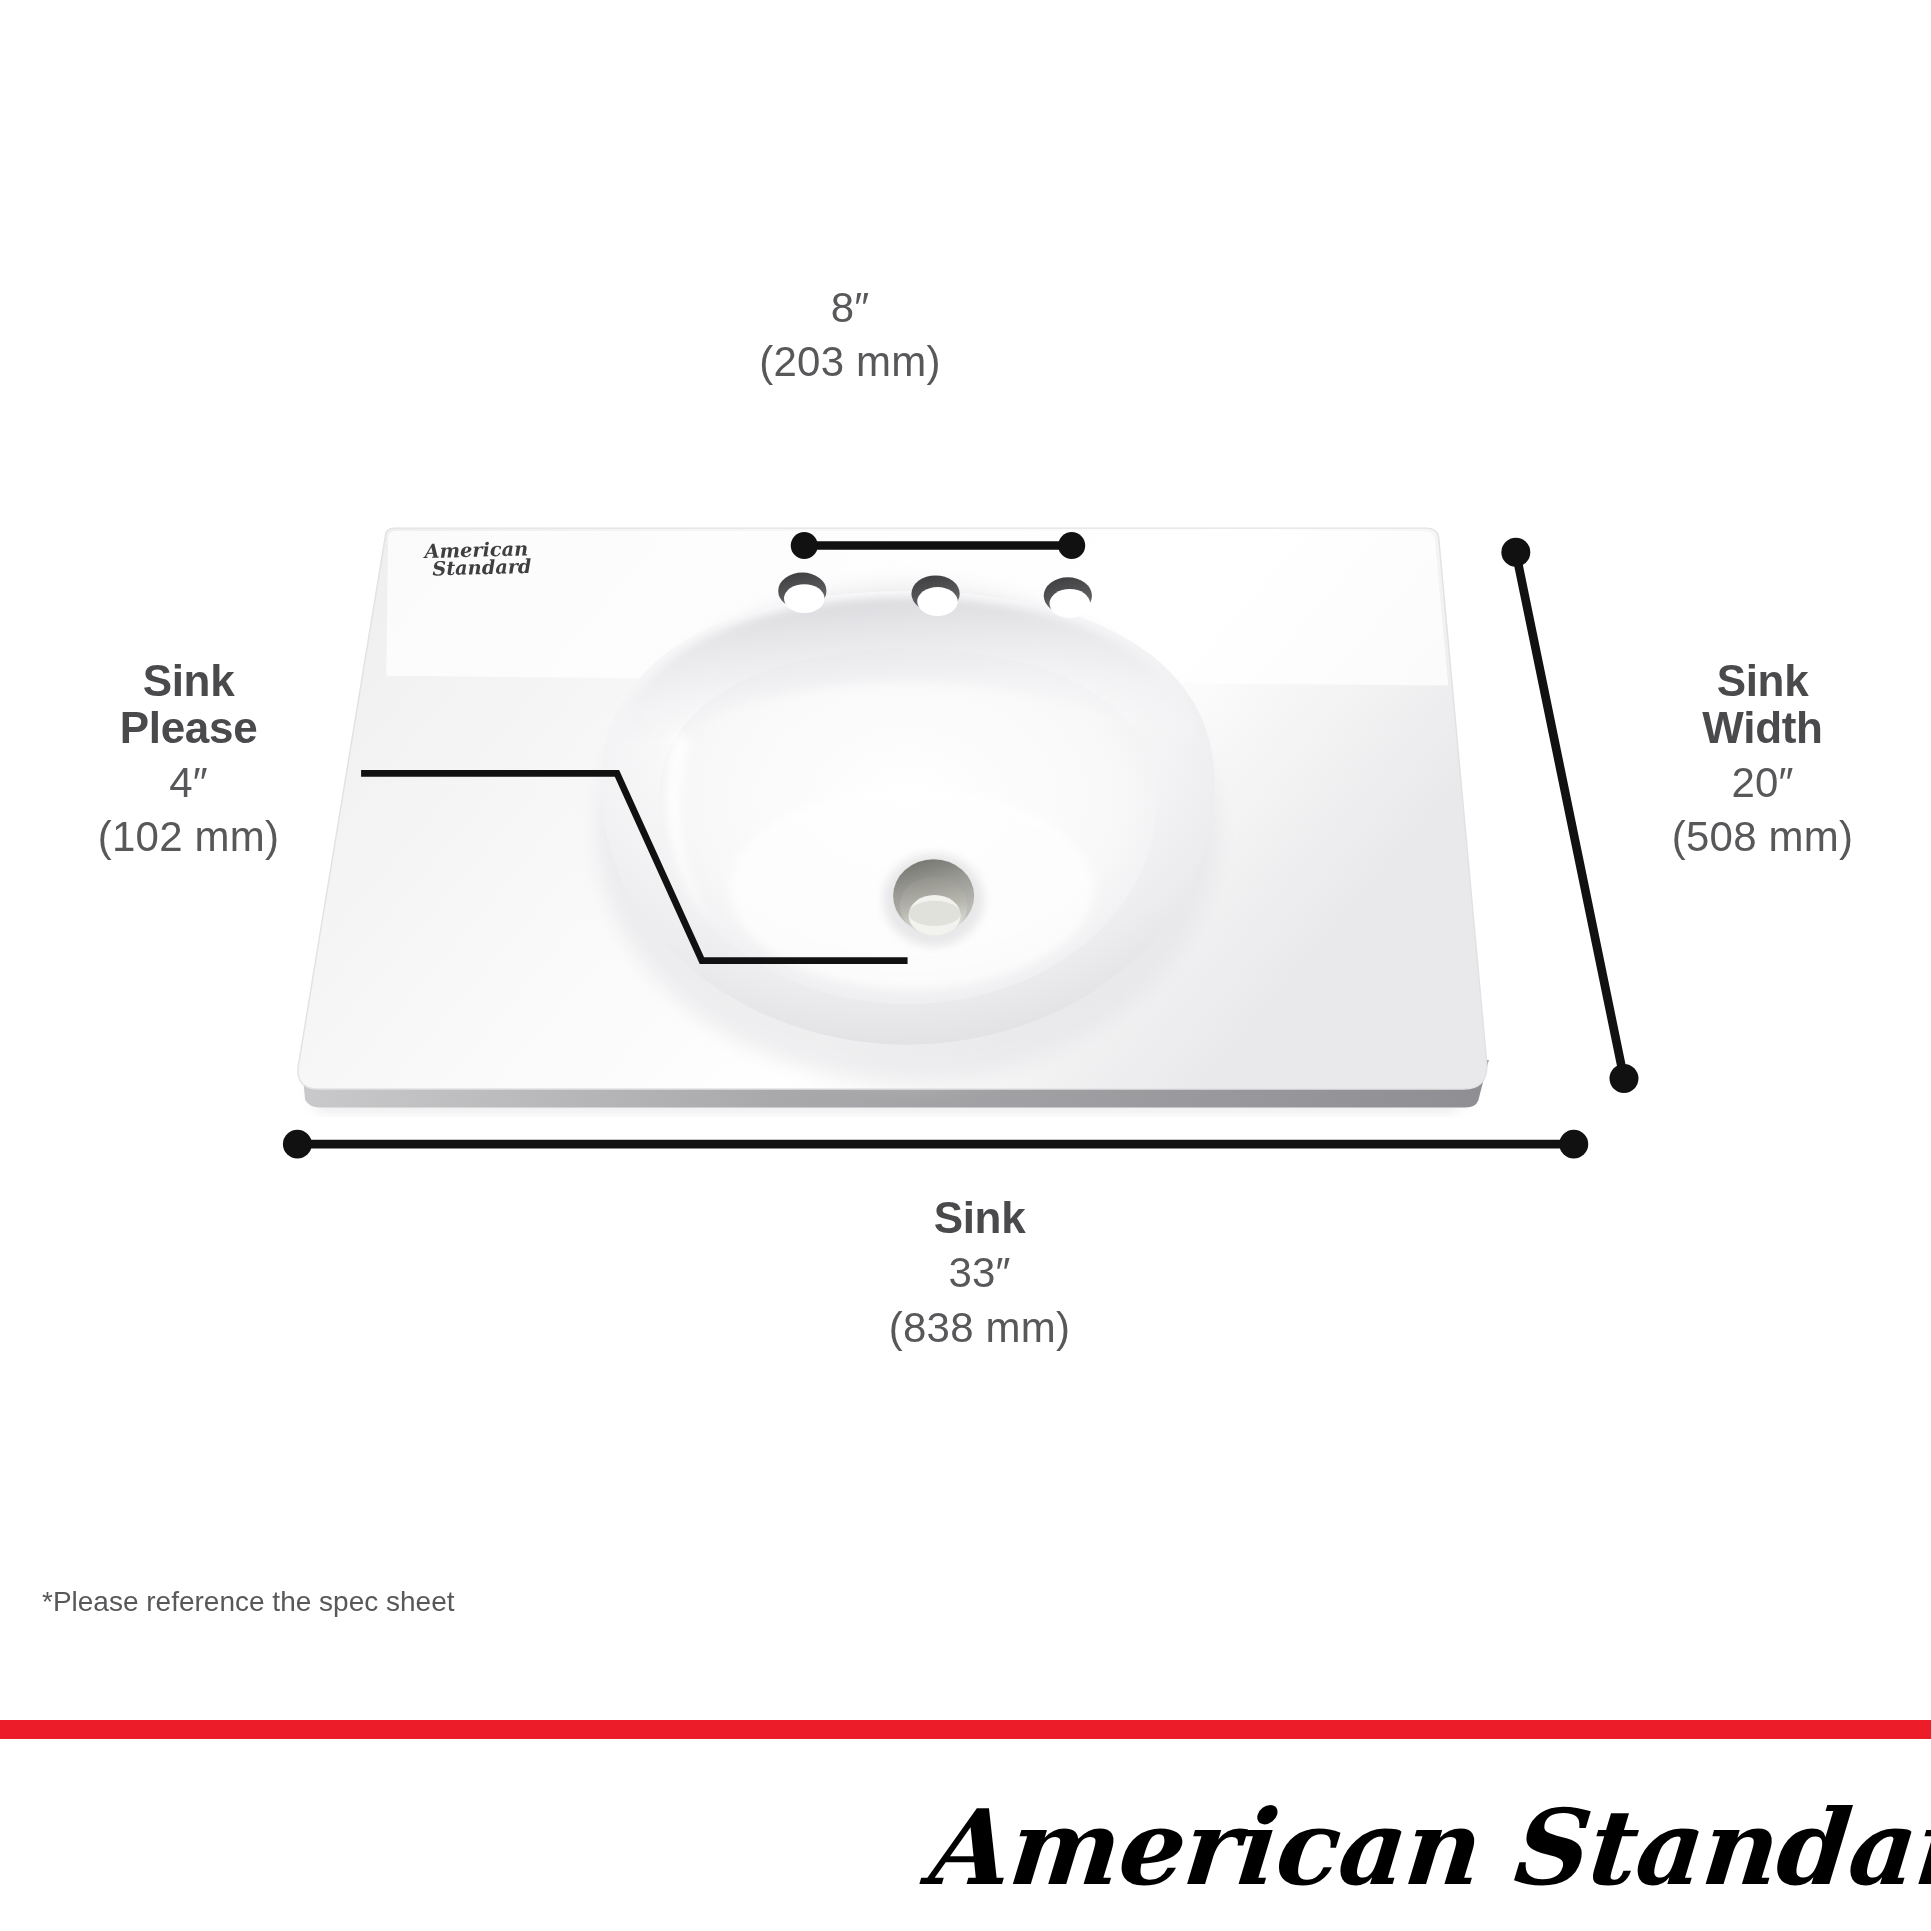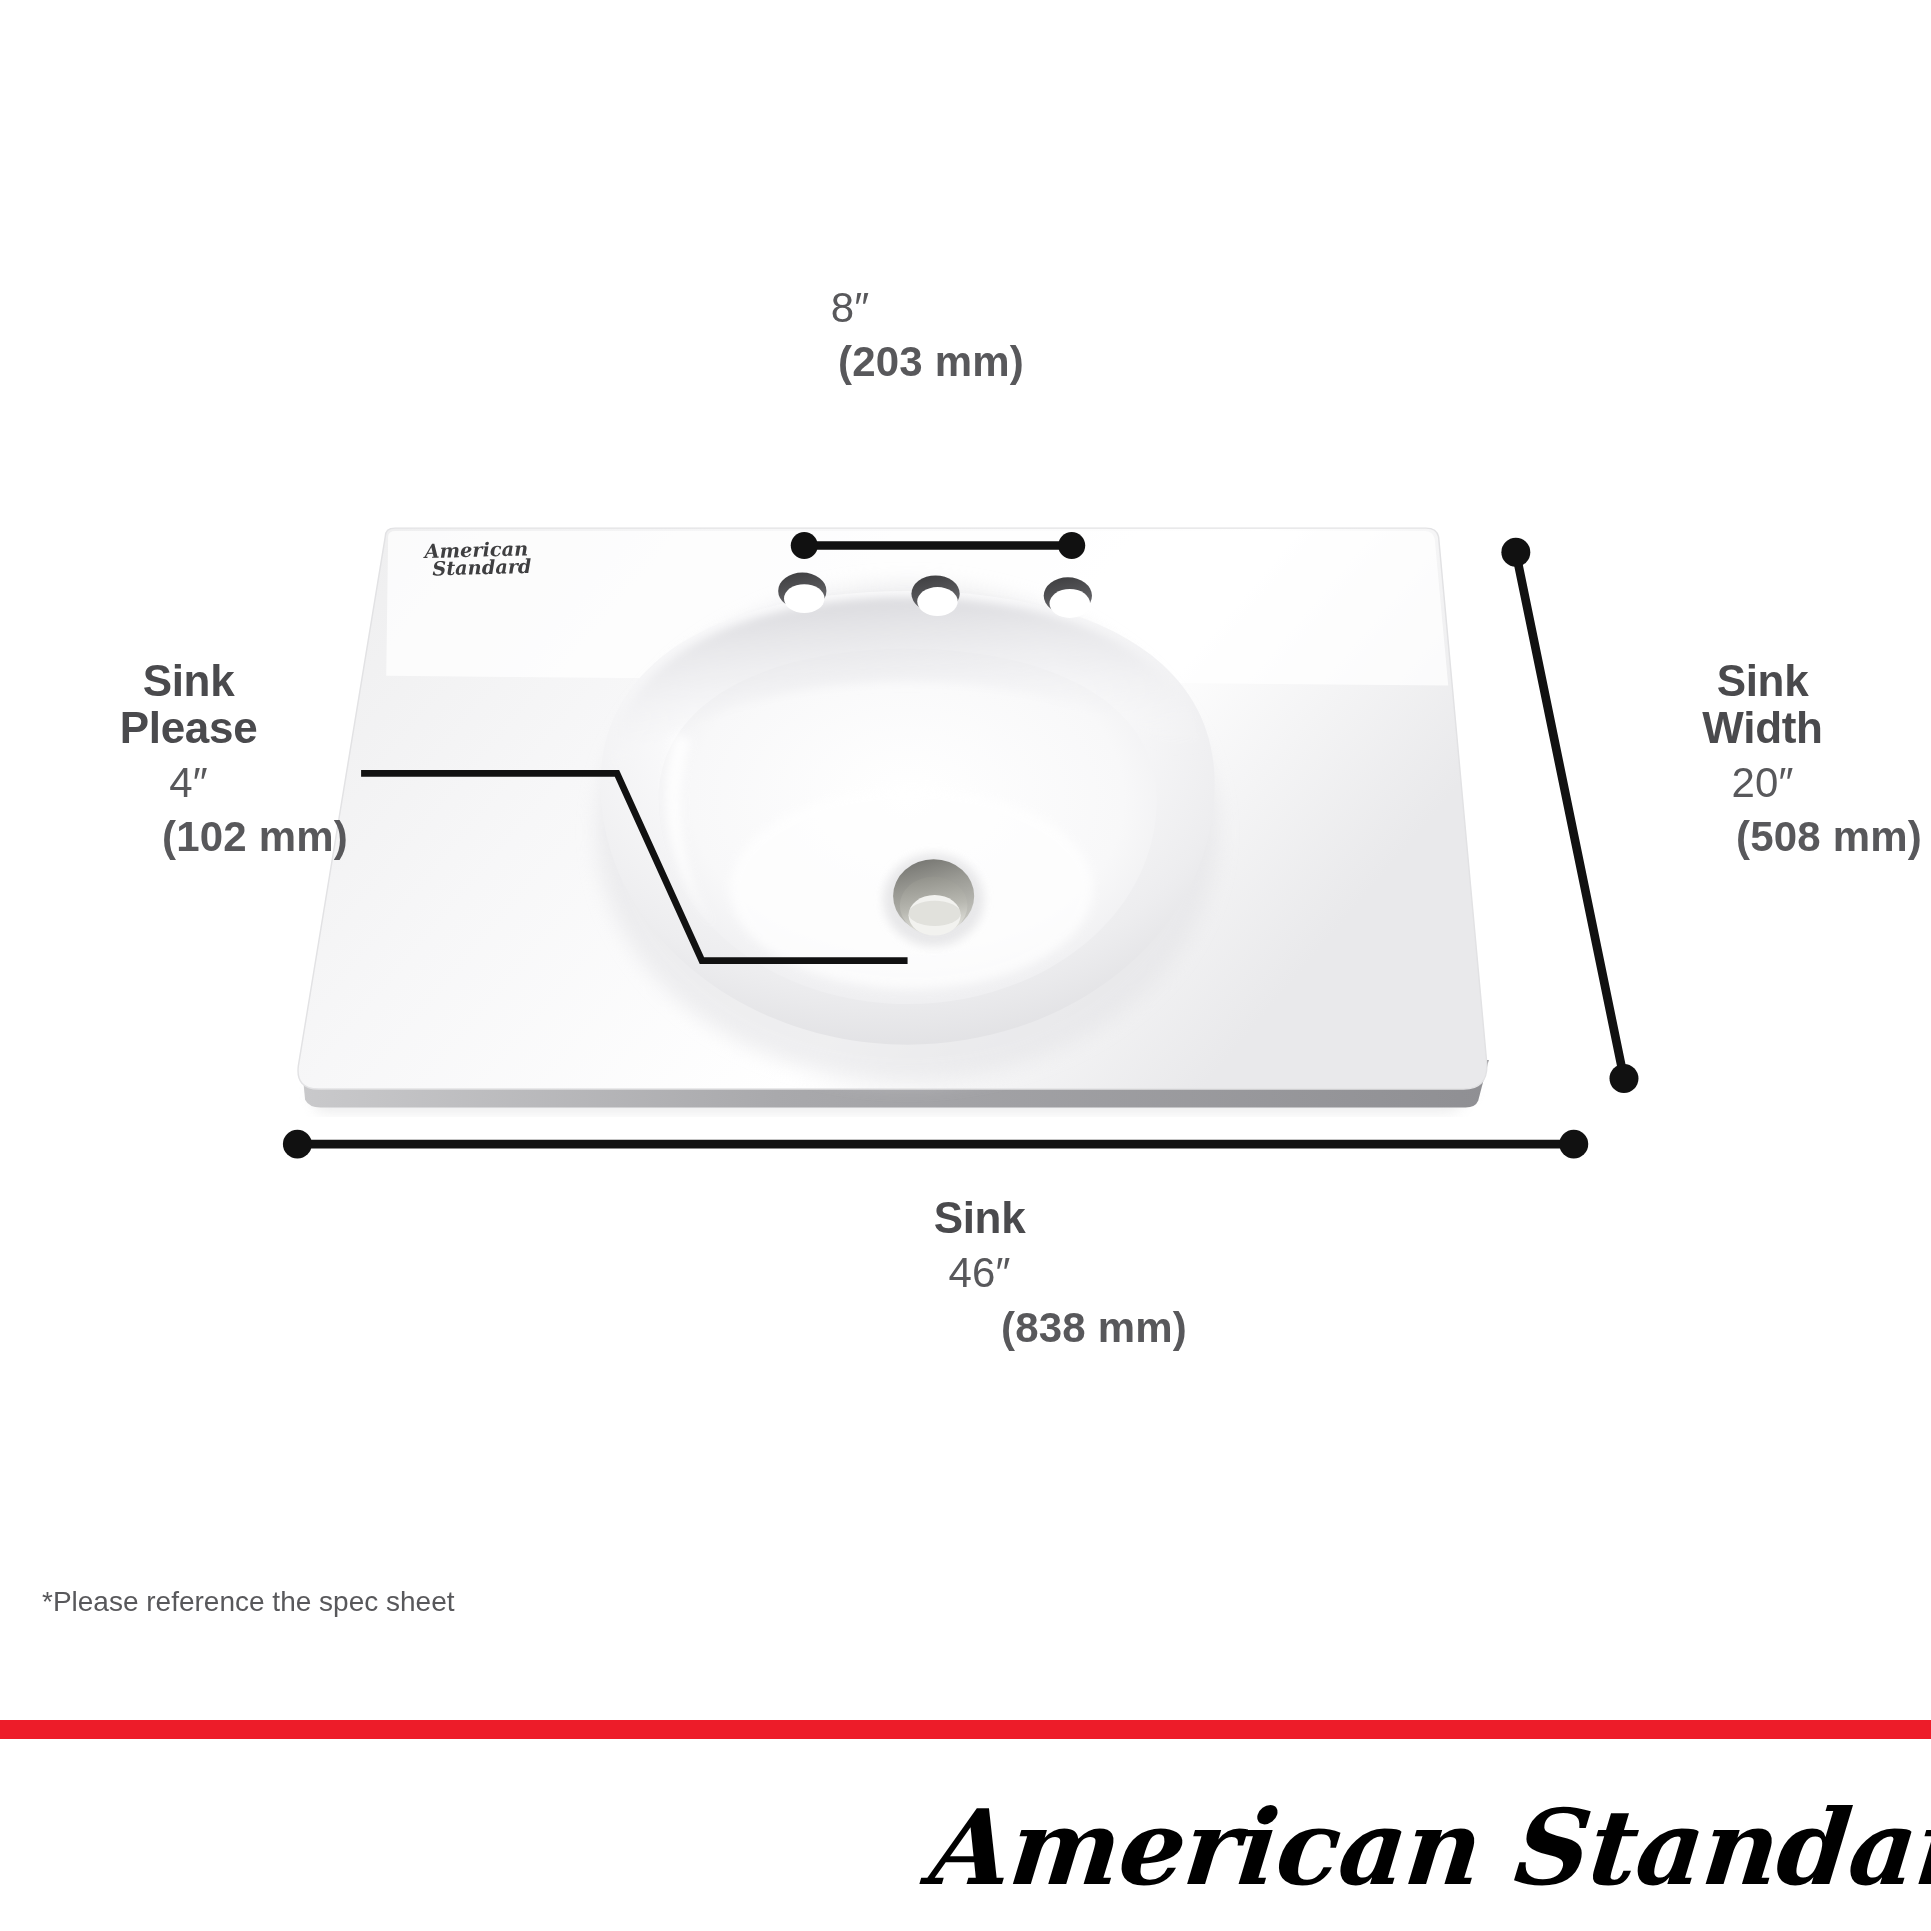--- a/index.html
+++ b/index.html
@@ -43,25 +43,24 @@
     display: block;
     font-size: 42px;
     font-weight: 400;
     color: #58585b;
     margin-top: 9.7px;
     letter-spacing: 0.2px;
   }
   .dim-metric {
     display: block;
     font-size: 42px;
-    font-weight: 700;
+    font-weight: 400;
     color: #58585b;
     margin-top: 9.7px;
     letter-spacing: 0.2px;
-    text-align: right;
   }
 
   #lbl-mounting { left: 676px; top: 276px; width: 348px; }
   #lbl-depth    { left: 29px;  top: 658px; width: 319px; }
   #lbl-width    { left: 1603px; top: 658px; width: 319px; }
   #lbl-length   { left: 772px; top: 1195px; width: 415px; }
 
   
   #footnote {
     position: absolute;
@@ -282,21 +281,21 @@
 
   <div class="dim-block nosel" id="lbl-width">
     <span class="dim-title">Sink</span>
     <span class="dim-title">Width</span>
     <span class="dim-imperial">20″</span>
     <span class="dim-metric">(508 mm)</span>
   </div>
 
   <div class="dim-block nosel" id="lbl-length">
     <span class="dim-title">Sink</span>
-    <span class="dim-imperial">46″</span>
+    <span class="dim-imperial">33″</span>
     <span class="dim-metric">(838 mm)</span>
   </div>
 
   <div id="footnote" class="nosel">
     <span>*Please reference the spec sheet</span>
   </div>
 
   <div id="red-rule"></div>
 
   <div id="brand-logo">

